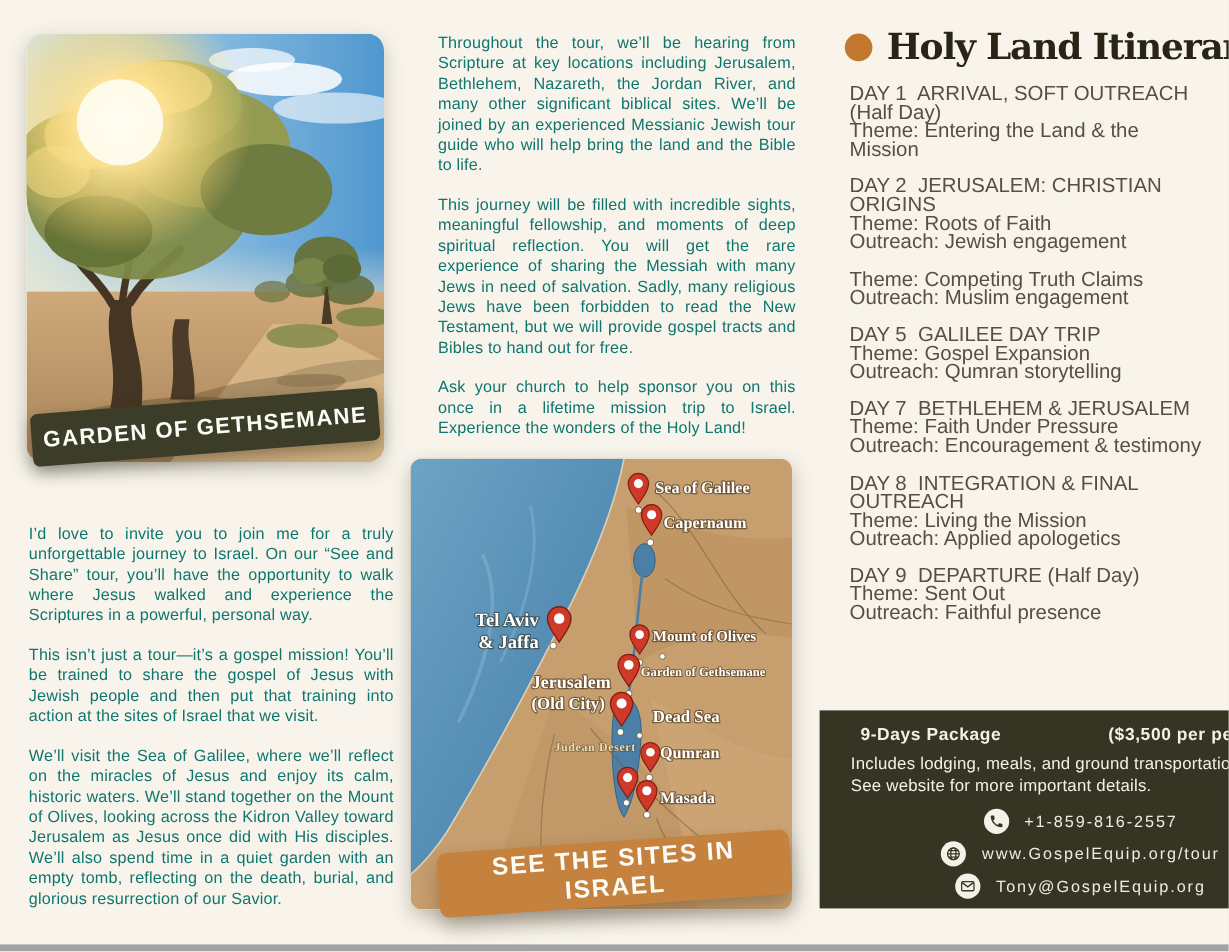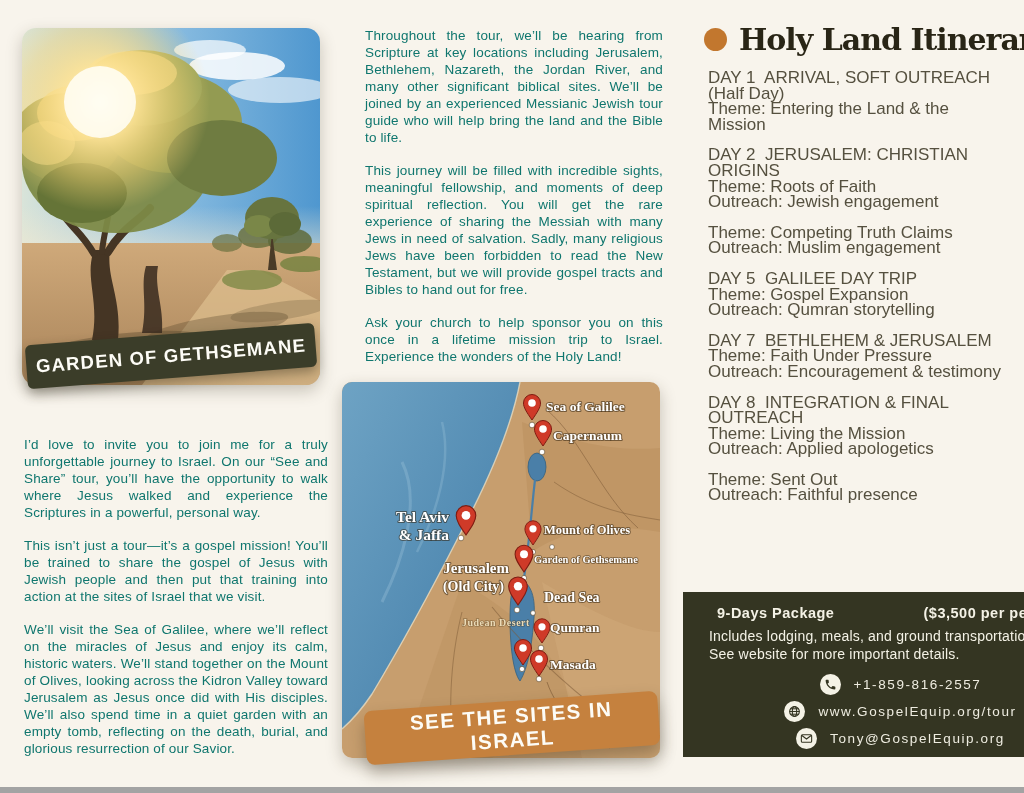--- a/index.html
+++ b/index.html
@@ -239,20 +239,21 @@
       <div>DAY 7  BETHLEHEM &amp; JERUSALEM</div>
       <div>Theme: Faith Under Pressure</div>
       <div>Outreach: Encouragement &amp; testimony</div>
     </div>
     <div class="day">
       <div>DAY 8  INTEGRATION &amp; FINAL OUTREACH</div>
       <div>Theme: Living the Mission</div>
       <div>Outreach: Applied apologetics</div>
     </div>
     <div class="day">
+      <div>DAY 9  DEPARTURE (Half Day)</div>
       <div>Theme: Sent Out</div>
       <div>Outreach: Faithful presence</div>
     </div>
   </div>
 
   <div class="package">
     <div class="pkg-row">
       <span>9-Days Package</span>
       <span>($3,500 per person)</span>
     </div>

